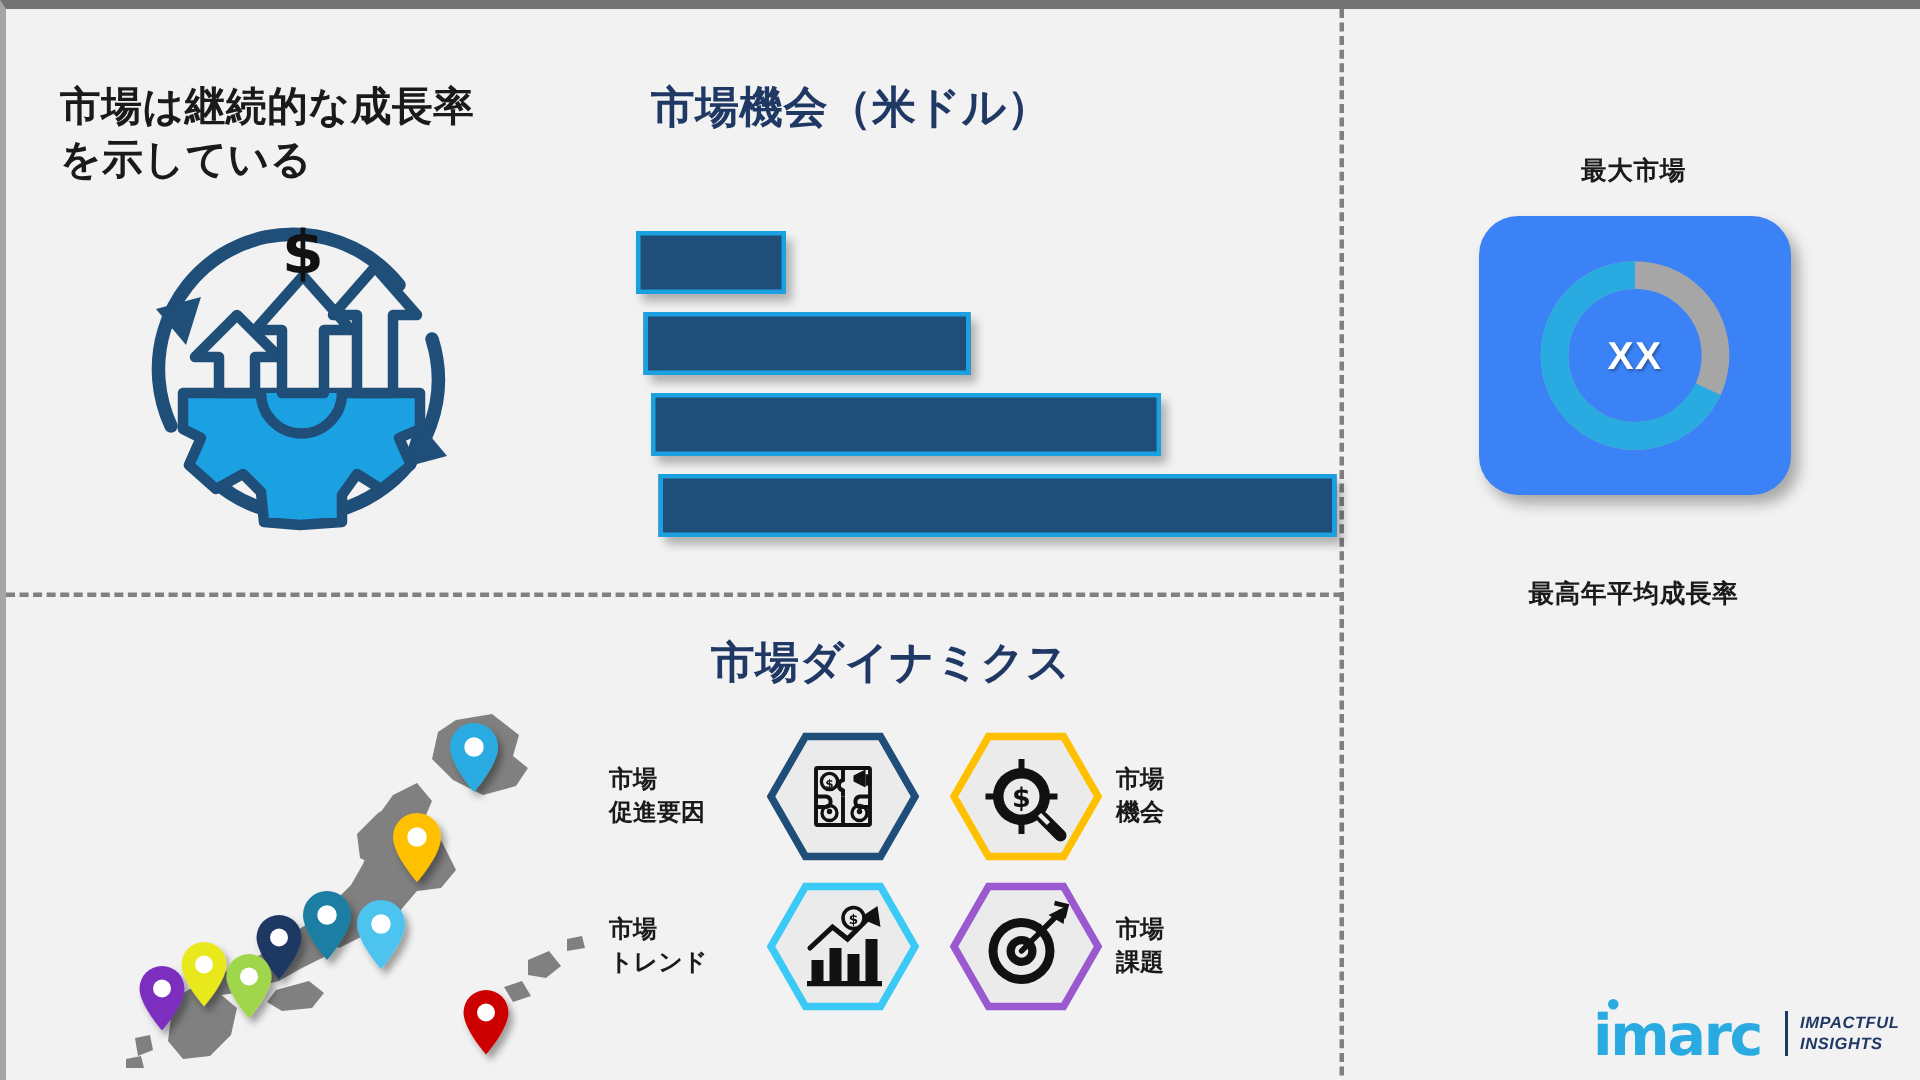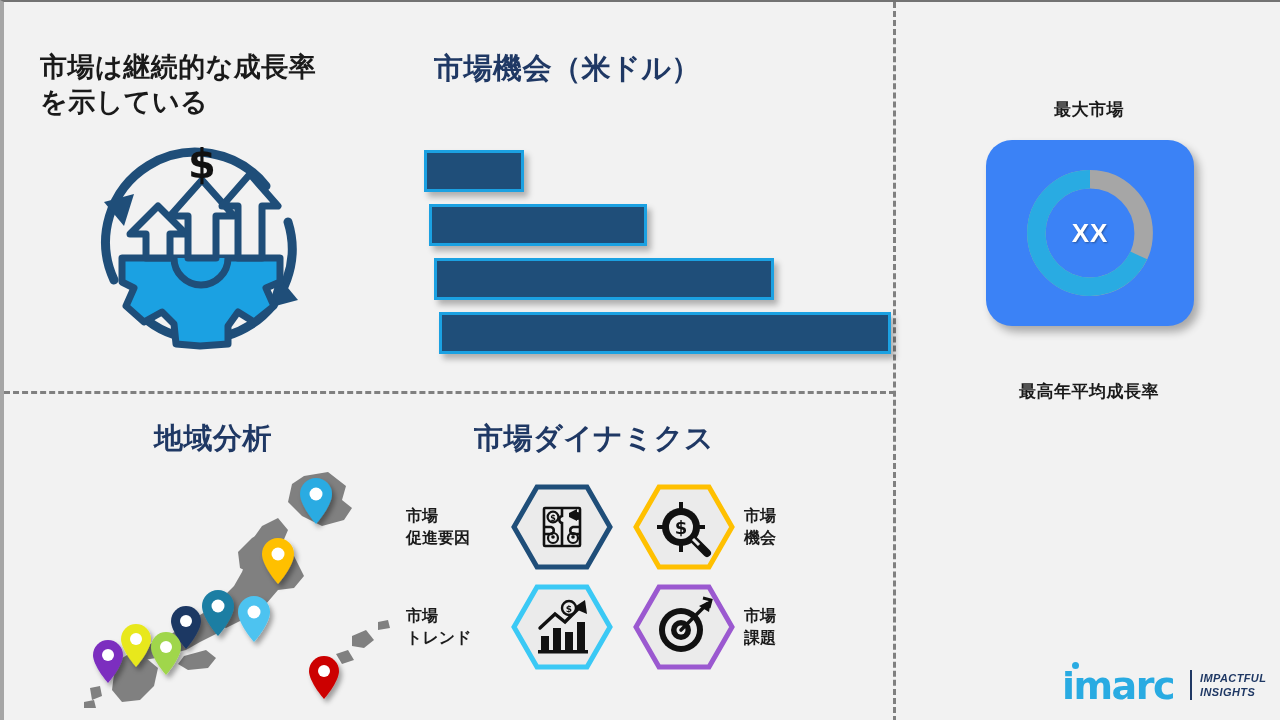--- a/index.html
+++ b/index.html
@@ -7,21 +7,21 @@
     width: 1280px; height: 720px;
     background: #ffffff;
     font-family: "Liberation Sans", "DejaVu Sans", sans-serif;
     overflow: hidden;
   }
   #slide {
     position: relative;
     width: 1280px; height: 720px;
     background: #f2f2f2;
     border-left: 4px solid #a6a6a6;
-    border-top: 2px solid #737373;
+    border-top: 6px solid #737373;
     overflow: hidden;
   }
 
   
   .div-v {
     position: absolute;
     left: 889px; top: 0px;
     width: 0; height: 720px;
     border-left: 3px dashed #808080;
   }
@@ -181,21 +181,20 @@
 
   <div class="heading" id="title-opportunity">市場機会（米ドル）</div>
 
   <div id="bar-chart">
     <div class="bar" style="left:2px;  top:2px;   width:100px;"></div>
     <div class="bar" style="left:7px;  top:56px;  width:218px;"></div>
     <div class="bar" style="left:12px; top:110px; width:340px;"></div>
     <div class="bar" style="left:17px; top:164px; width:452px;"></div>
   </div>
 
-  <div class="heading" id="title-regional">地域分析</div>
 
   <div id="japan-map">
     <svg viewBox="0 0 330 245" width="330" height="245">
       <defs>
         <filter id="pinshadow" x="-50%" y="-50%" width="220%" height="220%">
           <feDropShadow dx="3" dy="4" stdDeviation="2.5" flood-color="#000" flood-opacity="0.35"></feDropShadow>
         </filter>
       </defs>
       <g fill="#808080">
 

